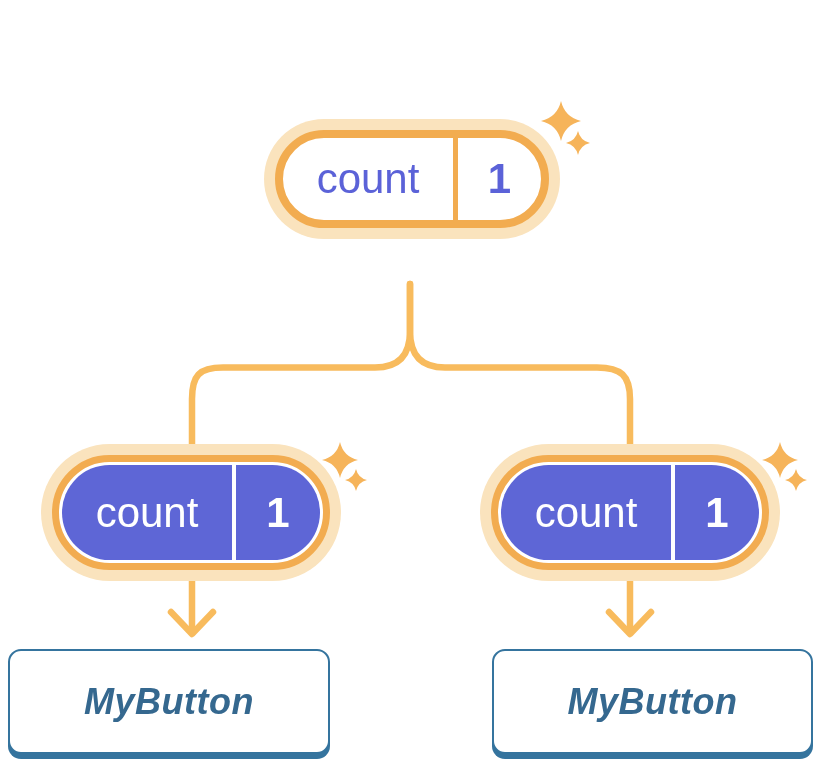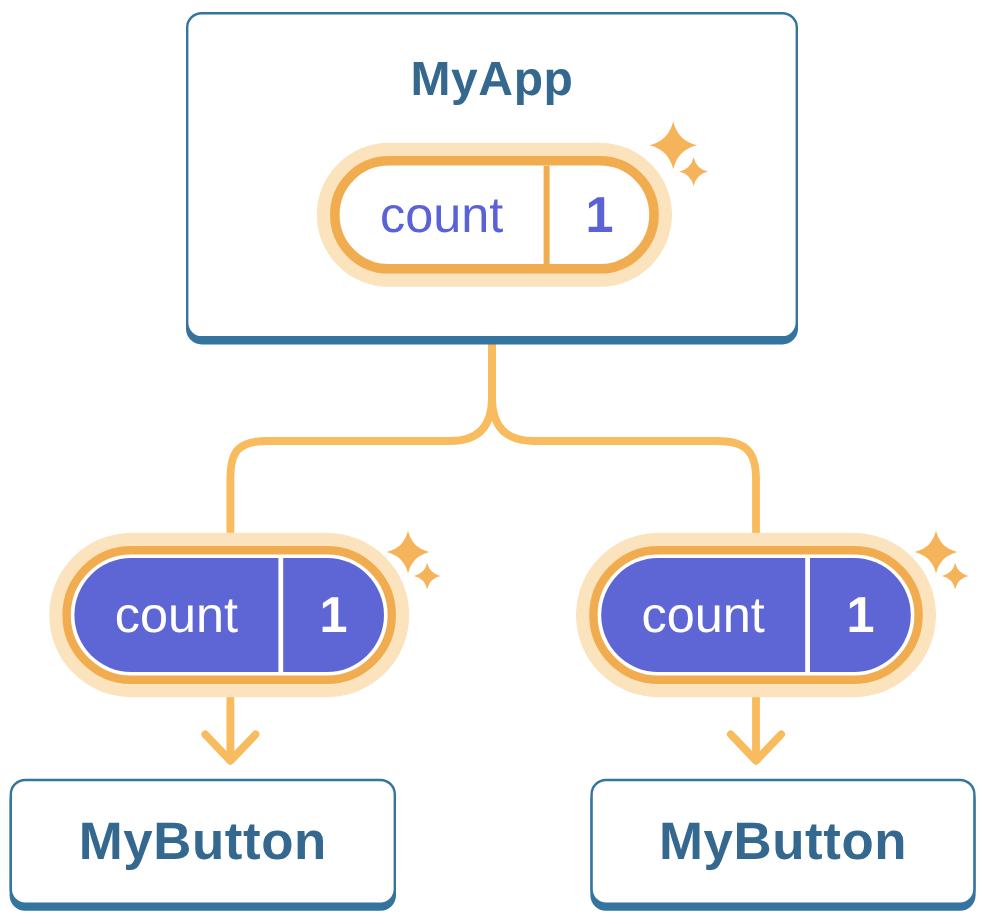--- a/index.html
+++ b/index.html
@@ -22,21 +22,21 @@
   svg.connectors path{fill:none;stroke:var(--connector-orange);stroke-width:6.5;stroke-linecap:round;stroke-linejoin:round;}
 
   .card{
     position:absolute;background:#fff;border:2.5px solid var(--card-border-blue);
     border-radius:13px;box-shadow:0 5px 0 0 var(--card-border-blue);
     z-index:1;box-sizing:border-box;
   }
   .card-root{left:155px;top:10px;width:510px;height:272px;text-align:center;}
   .card-root .card-title{margin-top:32px;font-size:40px;font-weight:700;color:var(--card-text-blue);letter-spacing:0.5px;}
   .card-child{display:flex;align-items:center;justify-content:center;}
-  .card-child .card-title{font-size:44px;font-weight:700;color:var(--card-text-blue);letter-spacing:0.5px;}
+  .card-child .card-title{font-size:36px;font-weight:700;color:var(--card-text-blue);letter-spacing:0.5px;font-style:italic;}
   .card-child.left{left:8px;top:649px;width:322px;height:105px;}
   .card-child.right{left:492px;top:649px;width:321px;height:105px;}
 
   
   .pill-state{
     position:absolute;left:275px;top:130px;width:274px;height:98px;box-sizing:border-box;
     background:#fff;border:8px solid var(--pill-ring-orange);border-radius:999px;
     box-shadow:0 0 0 11px var(--pill-halo-orange);
     display:flex;align-items:stretch;z-index:2;overflow:hidden;
   }
@@ -74,23 +74,20 @@
 
 <div class="canvas">
 
   <svg class="connectors" width="820" height="770" viewBox="0 0 820 770">
     <path d="M410 284 V331 C410 356 398 367.5 375 367.5 H223 C199 367.5 192 375.5 192 399 V630"></path>
     <path d="M410 284 V331 C410 356 422 367.5 445 367.5 H597 C621 367.5 630 375.5 630 399 V630"></path>
     <path d="M171 612 L192 634 L213 612"></path>
     <path d="M609 612 L630 634 L651 612"></path>
   </svg>
 
-  <div class="card card-root">
-    <div class="card-title">MyApp</div>
-  </div>
 
   <div class="pill-state">
     <span class="cell label">count</span>
     <span class="divider"></span>
     <span class="cell value">1</span>
   </div>
 
   <div class="pill-props left">
     <div class="inner">
       <span class="cell label">count</span>

